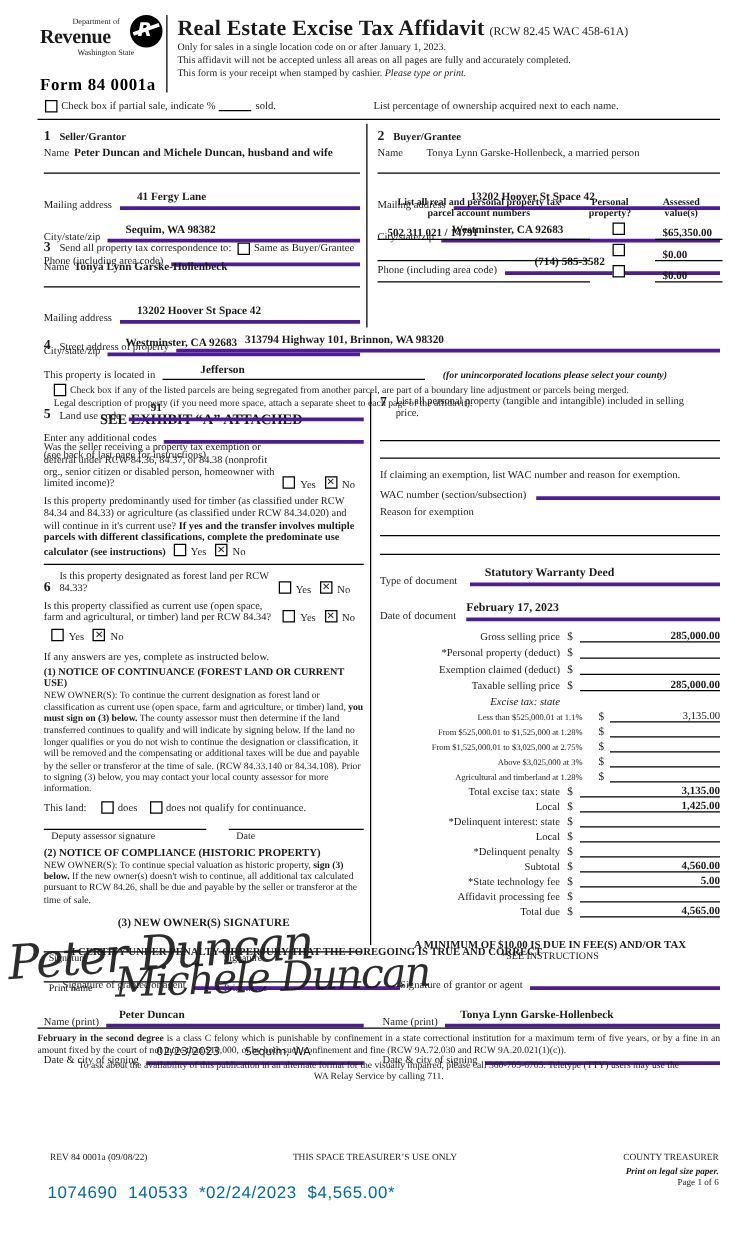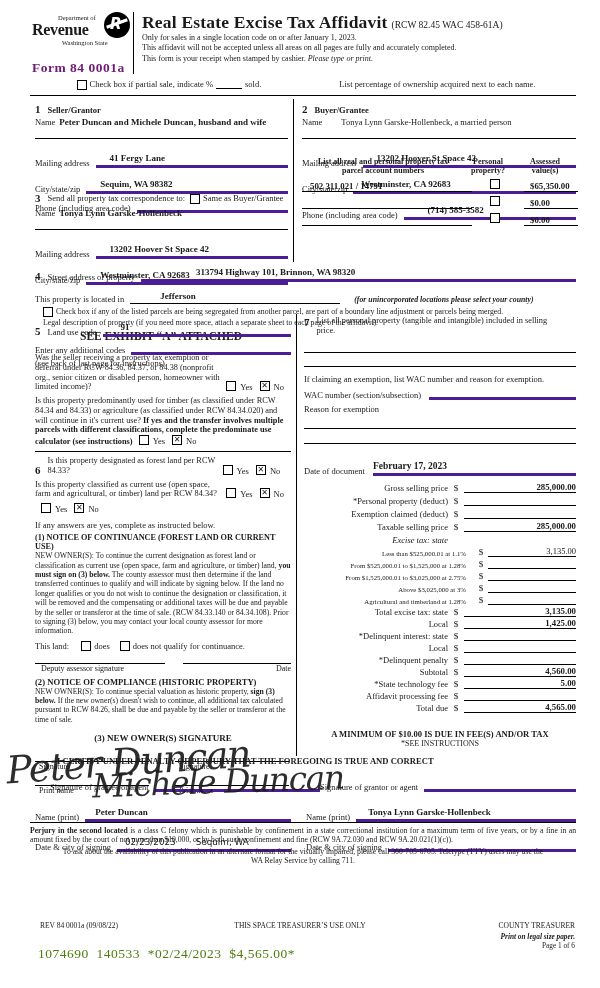--- a/index.html
+++ b/index.html
@@ -35,25 +35,25 @@
   
   .pr{display:flex;align-items:flex-end;height:17px;}
   .p-num{width:162px;border-bottom:1px solid #000;font-weight:bold;font-size:8.8px;padding-left:8px;}
   .p-cbw{width:48px;text-align:center;}
   .p-val{flex:1;border-bottom:1px solid #000;font-weight:bold;font-size:8.8px;padding-left:6px;margin-left:4px;}
   .ph{font-size:8px;font-weight:bold;text-align:center;line-height:1.15;}
   
   .title{font-size:17.5px;font-weight:bold;letter-spacing:0.2px;}
   .title-sm{font-size:9.5px;font-weight:normal;}
   .hnote{font-size:8px;line-height:1.3;}
-  .formnum{font-size:13.5px;font-weight:bold;color:#701a75;letter-spacing:0.5px;}
+  .formnum{font-size:13.5px;font-weight:bold;color:#000000;letter-spacing:0.5px;}
   .sig-script{position:absolute;font-family:"DejaVu Serif",serif;font-style:italic;color:#1c1c1c;
       white-space:nowrap;letter-spacing:-1.5px;opacity:0.92;}
   .hand{font-family:"DejaVu Sans",sans-serif;font-size:8.8px;font-weight:normal;}
-  .stamp{font-family:Liberation Serif, serif;font-size:13.5px;color:#4d7c0f;white-space:pre;letter-spacing:0.5px;text-align:right;}
+  .stamp{font-family:Liberation Sans, sans-serif;font-size:13.5px;color:#0369a1;white-space:pre;letter-spacing:0.5px;text-align:right;}
   .underlbl{font-size:8px;}
   .col-title{font-weight:bold;font-size:8.5px;}
   .ital{font-style:italic;}
 </style>
 </head>
 <body>
 
 <div class="page">
 
   <div class="abs" style="left:32px;top:14px;width:98px;">
@@ -76,21 +76,21 @@
     </div>
     <div class="hnote">Only for sales in a single location code on or after January 1, 2023.</div>
     <div class="hnote">This affidavit will not be accepted unless all areas on all pages are fully and accurately completed.</div>
     <div class="hnote">
       <span>This form is your receipt when stamped by cashier. </span><span class="ital">Please type or print.</span>
     </div>
   </div>
 
   <div class="abs formnum" style="left:32px;top:60px;">Form 84 0001a</div>
 
-  <div class="abs r" style="left:36px;top:79px;width:540px;align-items:center;justify-content:center;">
+  <div class="abs r" style="left:36px;top:79px;width:540px;align-items:center;">
     <span class="cb"></span>
     <span class="lb">Check box if partial sale, indicate %</span>
     <span style="width:26px;border-bottom:1px solid #000;height:9px;margin:0 3px;"></span>
     <span class="lb">sold.</span>
     <span class="lb" style="margin-left:78px;">List percentage of ownership acquired next to each name.</span>
   </div>
 
   <div class="abs" style="left:30px;top:95px;width:546px;border-top:1px solid #000;"></div>
   <div class="abs" style="left:293px;top:99px;height:163px;border-left:1px solid #000;"></div>
 
@@ -276,21 +276,21 @@
       <span class="cb" style="margin-left:10px;"></span>
       <span class="lb">does not qualify for continuance.</span>
     </div>
     <div style="display:flex;margin-top:12px;">
       <div style="width:130px;">
         <div style="border-top:1px solid #000;"></div>
         <div class="underlbl" style="margin-left:6px;">Deputy assessor signature</div>
       </div>
       <div style="flex:1;margin-left:18px;">
         <div style="border-top:1px solid #000;"></div>
-        <div class="underlbl" style="margin-left:6px;text-align:right;">Date</div>
+        <div class="underlbl" style="margin-left:6px;">Date</div>
       </div>
     </div>
     <div class="bold" style="font-size:8.6px;margin-top:4px;">(2) NOTICE OF COMPLIANCE (HISTORIC PROPERTY)</div>
     <p class="notice">
       <span>NEW OWNER(S): To continue special valuation as historic property, </span><span class="bold">sign (3) below.</span><span> If the new owner(s) doesn't wish to continue, all additional tax calculated pursuant to RCW 84.26, shall be due and payable by the seller or transferor at the time of sale.</span>
     </p>
     <div class="bold" style="font-size:9px;text-align:center;margin-top:9px;">(3)  NEW OWNER(S) SIGNATURE</div>
     <div style="display:flex;margin-top:18px;">
       <div style="width:114px;">
         <div style="border-top:1px solid #000;"></div>
@@ -324,20 +324,24 @@
     <div class="r" style="margin-top:2px;">
       <span class="lb">WAC number (section/subsection)</span>
       <span class="ln" style="margin-left:8px;"><span class="v"></span></span>
     </div>
     <div class="lb" style="margin-top:4px;">Reason for exemption</div>
     <div style="border-bottom:1px solid #000;height:14px;"></div>
     <div style="border-bottom:1px solid #000;height:14px;"></div>
   </div>
 
   <div class="abs" style="left:304px;top:448px;width:272px;">
+    <div class="r">
+      <span class="lb">Type of document</span>
+      <span class="ln" style="margin-left:10px;"><span class="v" style="margin-left:12px;font-size:9.5px;">Statutory Warranty Deed</span></span>
+    </div>
     <div class="r" style="margin-top:7px;">
       <span class="lb">Date of document</span>
       <span class="ln" style="margin-left:8px;"><span class="v" style="font-size:9.5px;">February 17, 2023</span></span>
     </div>
 
     <div style="margin-top:4px;">
       <div class="mr">
         <span class="ml">Gross selling price</span>
         <span class="md">$</span>
         <span class="mv">285,000.00</span>
@@ -467,21 +471,21 @@
         <span class="ln" style="margin-left:6px;"><span class="hand"></span></span>
       </div>
     </div>
   </div>
 
   <div class="sig-script" style="left:6px;top:740px;font-size:38px;transform:rotate(-4deg);">Peter Duncan</div>
   <div class="sig-script" style="left:92px;top:762px;font-size:33px;transform:rotate(-2deg);">Michele Duncan</div>
 
   <div class="abs" style="left:30px;top:822px;width:546px;border-top:1.5px solid #000;padding-top:3px;">
     <p class="notice" style="text-align:justify;">
-      <span class="bold">Perjury in the second located</span><span> is a class C felony which is punishable by confinement in a state correctional institution for a maximum term of five years,  or by a fine in an amount fixed by the court of not more than $10,000, or by both such confinement and fine (RCW 9A.72.030 and RCW 9A.20.021(1)(c)).</span>
+      <span class="bold">February in the second degree</span><span> is a class C felony which is punishable by confinement in a state correctional institution for a maximum term of five years,  or by a fine in an amount fixed by the court of not more than $10,000, or by both such confinement and fine (RCW 9A.72.030 and RCW 9A.20.021(1)(c)).</span>
     </p>
     <p class="notice" style="text-align:center;margin-top:2px;width:88%;margin-left:6%;">To ask about the availability of this publication in an alternate format for the visually impaired, please call 360-705-6705. Teletype (TTY) users may use the WA Relay Service by calling 711.</p>
   </div>
 
   <div class="abs" style="left:40px;top:921px;font-size:7.5px;">REV 84 0001a (09/08/22)</div>
   <div class="abs" style="left:180px;top:921px;width:240px;text-align:center;font-size:7.5px;">THIS SPACE TREASURER’S USE ONLY</div>
   <div class="abs" style="left:455px;top:921px;width:120px;text-align:right;font-size:7.5px;">COUNTY TREASURER</div>
   <div class="abs bold ital" style="left:455px;top:932px;width:120px;text-align:right;font-size:7.3px;">Print on legal size paper.</div>
   <div class="abs" style="left:455px;top:941px;width:120px;text-align:right;font-size:7.3px;">Page 1 of 6</div>
   <div class="abs stamp" style="left:38px;top:946px;">1074690  140533  *02/24/2023  $4,565.00*</div>

